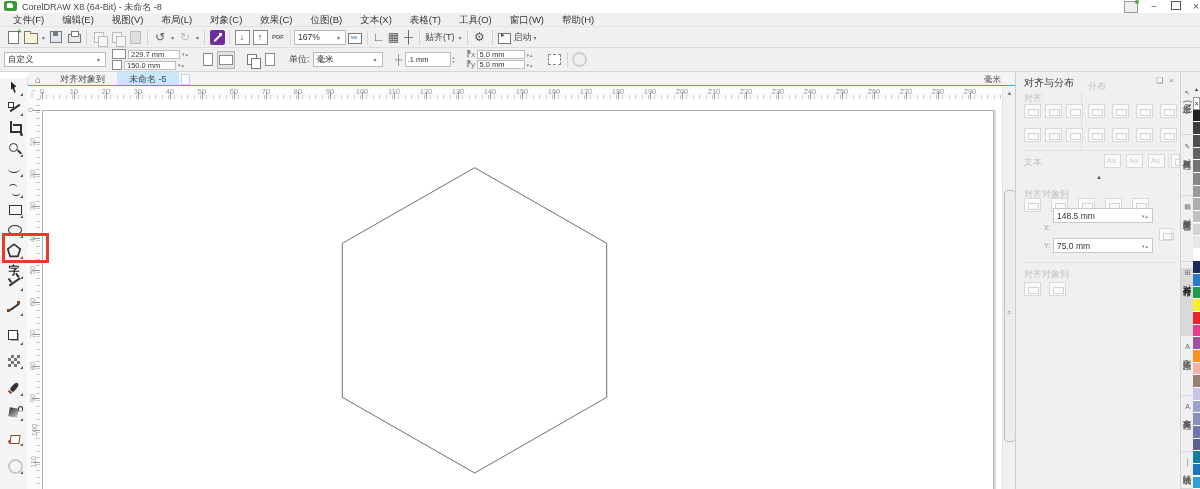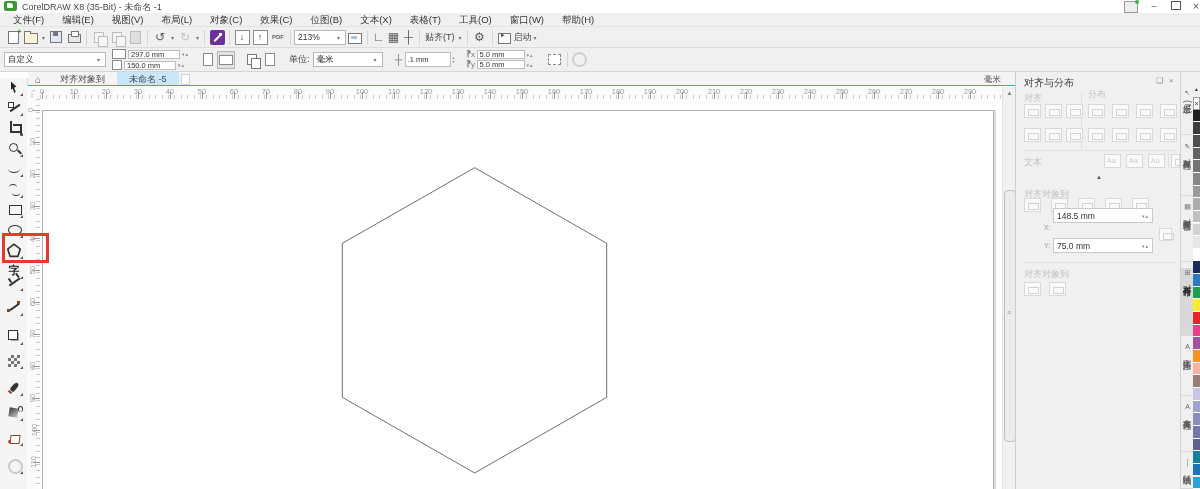--- a/index.html
+++ b/index.html
@@ -159,21 +159,21 @@
   .swatch{position:absolute;left:0;width:7px;height:12.65px;border-bottom:1px solid #fff;box-sizing:border-box;}
   .swatch.none{background:#fff;border:1px solid #999;font-size:7px;line-height:11px;text-align:center;color:#333;}
 </style>
 </head>
 <body>
 
 <div id="app">
 
   <div id="titlebar" class="abs">
     <div id="appicon" class="abs"></div>
-    <div id="title" class="abs">CorelDRAW X8 (35-Bit) - 未命名 -1</div>
+    <div id="title" class="abs">CorelDRAW X8 (64-Bit) - 未命名 -8</div>
     <div id="acct" class="abs"></div>
     <div id="minbtn" class="abs winbtn">–</div>
     <div id="restorebtn" class="abs winbtn">
         <span class="restore-glyph"></span>
       </div>
     <div id="closebtn" class="abs winbtn">×</div>
   </div>
 
   <div id="menubar" class="abs">
       <span class="menu-item">文件(F)</span>
@@ -228,21 +228,21 @@
         <span class="boxarrow">↓</span>
       </span>
     <span class="ic">
         <span class="boxarrow">↑</span>
       </span>
     <span class="ic">
         <span class="mi-pdf">PDF</span>
       </span>
     <span class="sep"></span>
     <span class="combo" style="width:52px">
-        <span>213%</span>
+        <span>167%</span>
         <span class="dd">▾</span>
       </span>
     <span class="ic">
         <span class="mi mi-fullscreen"></span>
       </span>
     <span class="sep"></span>
     <span class="ic sm">
         <span>∟</span>
       </span>
     <span class="ic sm">
@@ -267,21 +267,21 @@
   </div>
 
   <div id="propbar" class="abs">
     <span class="combo" style="width:102px">
         <span>自定义</span>
         <span class="dd">▾</span>
       </span>
     <span class="stack2" style="margin-left:6px">
       <span class="row">
           <span class="pb-pageicon land"></span>
-          <span class="field" style="width:52px;height:9px;margin-left:2px">297.0 mm</span>
+          <span class="field" style="width:52px;height:9px;margin-left:2px">229.7 mm</span>
           <span class="spinpair">▾▴</span>
         </span>
       <span class="row">
           <span class="pb-pageicon" style="height:8px"></span>
           <span class="field" style="width:52px;height:9px;margin-left:2px">150.0 mm</span>
           <span class="spinpair">▾▴</span>
         </span>
     </span>
     <span class="pb-btn" style="margin-left:8px">
         <span class="pb-pageicon"></span>
@@ -500,21 +500,21 @@
     <div id="vscroll-up">▲</div>
     <div id="vscroll-thumb"></div>
   </div>
 
   <div id="docker" class="abs">
     <div id="docker-title">对齐与分布</div>
     <div class="dkwin" style="left:140px">❏</div>
     <div class="dkwin" style="left:153px">×</div>
 
     <div class="dlabel" style="left:8px;top:20px">对齐</div>
-    <div class="dlabel" style="left:72px;top:16px">分布</div>
+    <div class="dlabel" style="left:72px;top:8px">分布</div>
     <div class="dvdiv" style="left:65px;top:20px;height:58px"></div>
 
     <div class="dicon" style="left:8px;top:32px"></div>
     <div class="dicon" style="left:29px;top:32px"></div>
     <div class="dicon" style="left:50px;top:32px"></div>
     <div class="dicon" style="left:8px;top:56px"></div>
     <div class="dicon" style="left:29px;top:56px"></div>
     <div class="dicon" style="left:50px;top:56px"></div>
 
     <div class="dicon" style="left:72px;top:32px"></div>

